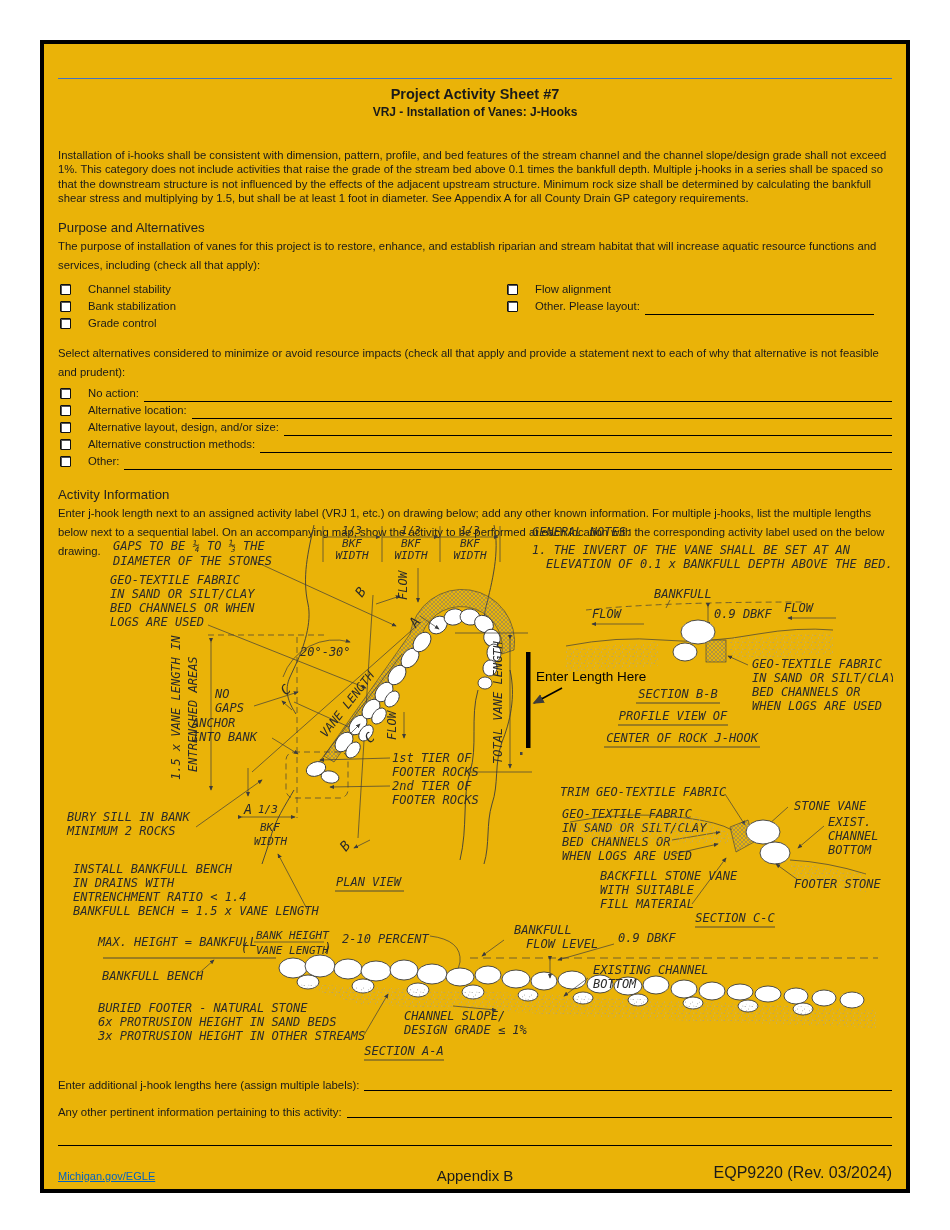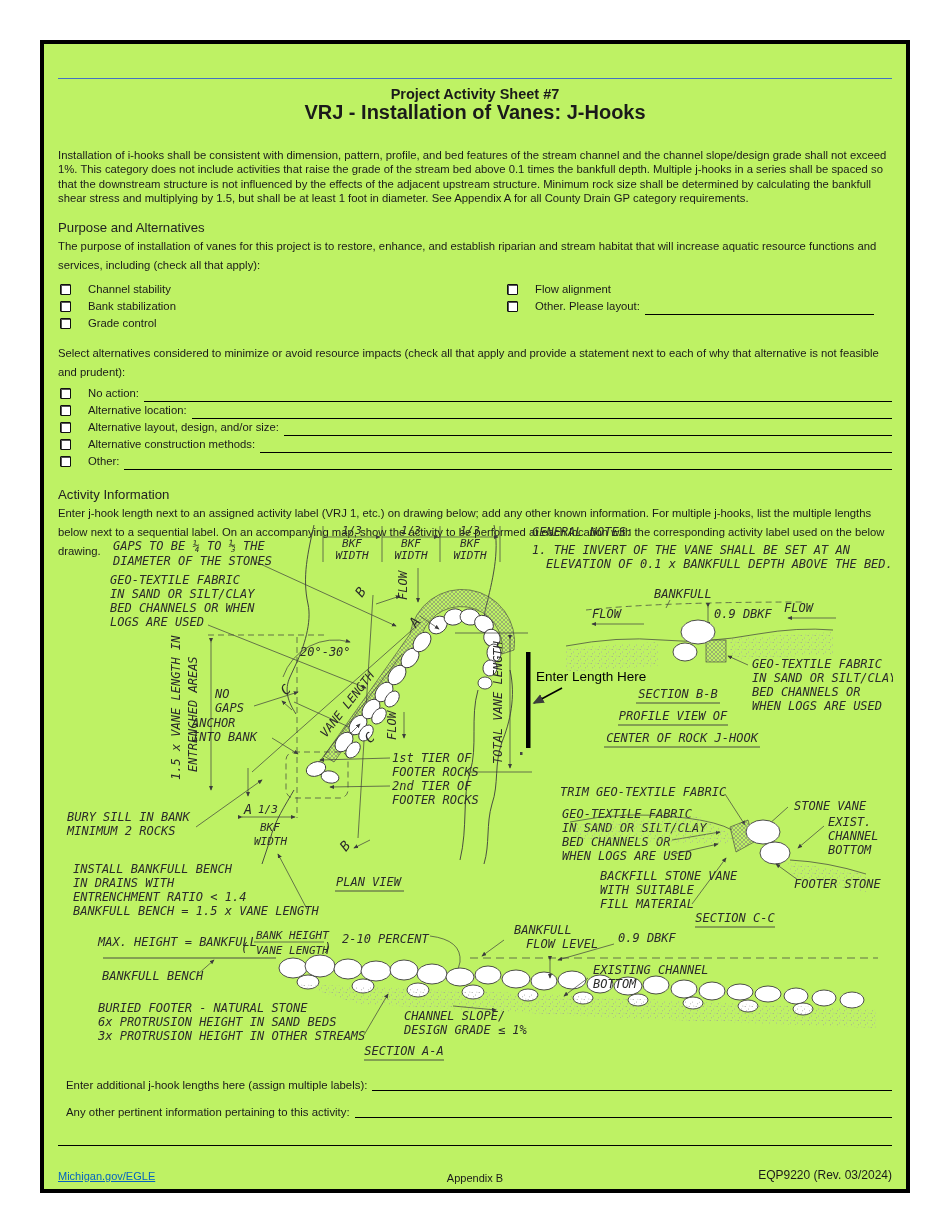--- a/index.html
+++ b/index.html
@@ -1,22 +1,22 @@
 <!DOCTYPE html>
 <html><head>
 <meta charset="utf-8">
 <style>
   html,body{margin:0;padding:0;background:#fff;}
   .canvas{position:relative;width:950px;height:1230px;background:#fff;font-family:"Liberation Sans",sans-serif;color:#1a1a1a;overflow:hidden;}
-  .page{position:absolute;left:40px;top:40px;width:862px;height:1145px;border:4px solid #000;background:#bef264;}
+  .page{position:absolute;left:40px;top:40px;width:862px;height:1145px;border:4px solid #000;background:#eab308;}
   .inner{position:relative;padding:0 14px;}
   .blue-rule{margin-top:34px;border-top:1.6px solid #4472c4;height:0;}
   .titleblock{text-align:center;margin-top:6px;line-height:18px;}
   .t1{font-size:14.5px;font-weight:bold;}
-  .t2{font-size:20px;font-weight:bold;}
+  .t2{font-size:12px;font-weight:bold;}
   .para{font-size:11.3px;line-height:14.3px;margin-top:27px;text-align:left;}
   .h2{font-size:13.2px;margin-top:15px;color:#222;font-weight:500;}
   .para2{font-size:11.3px;line-height:19px;margin-top:2px;}
   .chkrow{display:flex;align-items:flex-end;font-size:11.3px;line-height:17px;}
   .cb{flex:0 0 auto;width:9px;height:9px;border:1.4px solid #111;border-radius:1px;margin:0 0 3px 2px;box-shadow:1px 1px 0 #555 inset;background:#fff;}
   .cb2{margin-left:2px;}
   .lbl{margin-left:17px;white-space:nowrap;}
   .fill{flex:1 1 auto;border-bottom:1.1px solid #000;height:13px;margin-left:5px;}
   .grid2{display:grid;grid-template-columns:447px 1fr;margin-top:6px;}
   .altlist{margin-top:3px;}
@@ -26,26 +26,26 @@
   .ds{font-family:"DejaVu Sans Mono",monospace;font-style:italic;font-size:11px;}
   .dl{font-family:"DejaVu Sans Mono",monospace;font-style:italic;font-size:13.5px;}
   .ui{font-family:"Liberation Sans",sans-serif;font-size:13.5px;fill:#000;}
   .ln{stroke:#3c3c3c;stroke-width:0.9;fill:none;}
   .lnt{stroke:#3c3c3c;stroke-width:0.7;fill:none;}
   .dsh{stroke-dasharray:6 4;}
   .dsh2{stroke-dasharray:8 5;}
   .rock{fill:#fff;stroke:#3c3c3c;stroke-width:0.9;}
   .bottomrows{position:absolute;left:14px;right:14px;top:1033px;font-size:11.4px;}
   .brow{display:flex;align-items:flex-end;margin-bottom:13px;}
-  .brow .lbl{margin-left:8px;}
+  .brow .lbl{margin-left:0;}
   .fullline{border-bottom:1.2px solid #000;height:14px;margin-top:9px;}
   .footer{position:absolute;left:14px;right:14px;bottom:5px;height:18px;font-size:11px;padding-left:48px;}
   .flink{position:absolute;left:0;bottom:2px;color:#0563c1;text-decoration:underline;}
-  .fcenter{position:absolute;left:0;right:0;bottom:0;text-align:center;font-size:11px;}
-  .fright{position:absolute;right:0;bottom:2px;font-size:12px;}
+  .fcenter{position:absolute;left:0;right:0;bottom:0;text-align:center;font-size:15px;}
+  .fright{position:absolute;right:0;bottom:2px;font-size:16px;}
 </style>
 </head>
 <body>
 
 <div class="canvas">
  <div class="page">
   <div class="inner">
     <div class="blue-rule"></div>
     <div class="titleblock">
       <div class="t1">Project Activity Sheet #7</div>

